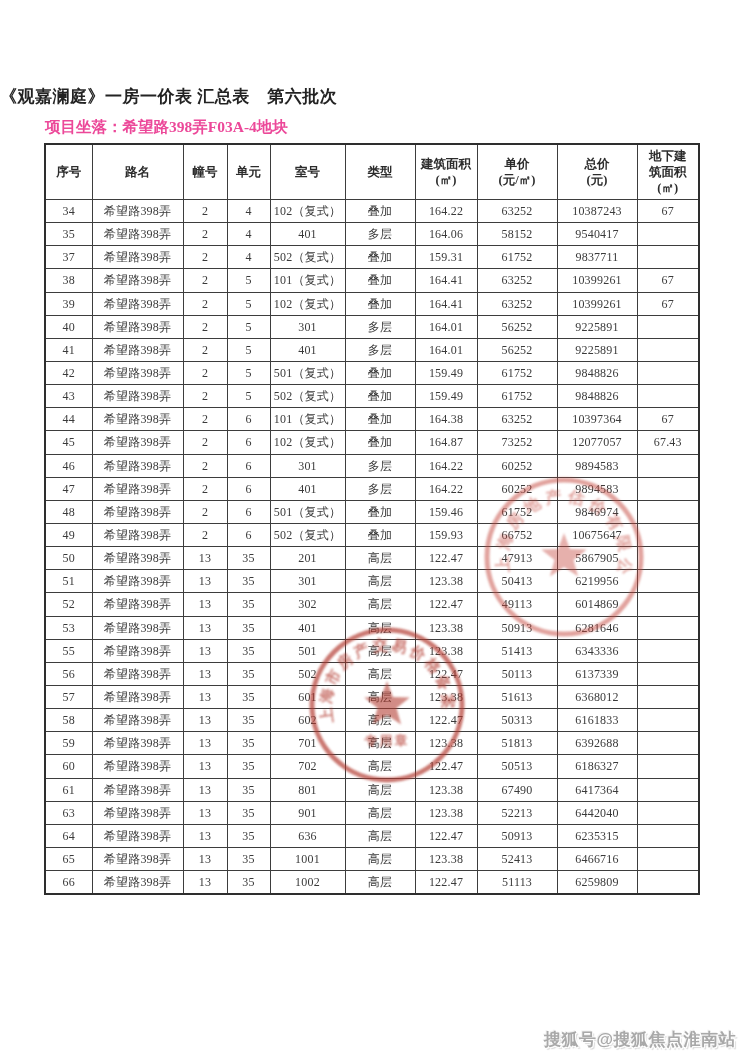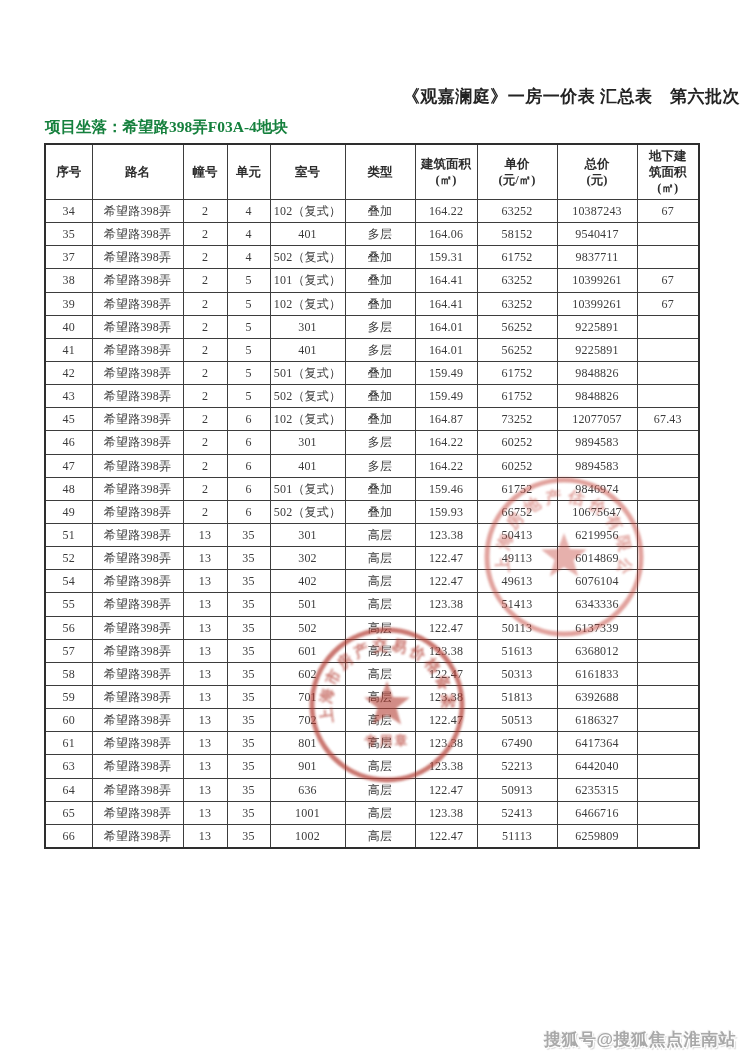--- a/index.html
+++ b/index.html
@@ -6,28 +6,28 @@
   body {
     width:740px; height:1057px;
     background:#ffffff;
     font-family:"Liberation Serif","DejaVu Serif",serif;
     color:#2f2f2f;
     position:relative;
     overflow:hidden;
   }
   .page-title {
     position:absolute; top:85px; left:0; width:740px;
-    text-align:right;
+    text-align:left;
     font-size:17px; font-weight:bold; letter-spacing:0.5px;
     color:#232323;
   }
   .subtitle {
     position:absolute; top:117px; left:45px;
     font-size:15.5px; font-weight:bold;
-    color:#15803d;
+    color:#ec4899;
   }
   table.price-table {
     position:absolute; top:143px; left:44px;
     width:654px;
     border-collapse:collapse;
     table-layout:fixed;
     border:2px solid #2e2e2e;
   }
   .price-table th, .price-table td {
     border:1px solid #3d3d3d;
@@ -212,20 +212,32 @@
         <td>2</td>
         <td>5</td>
         <td>502（复式）</td>
         <td>叠加</td>
         <td>159.49</td>
         <td>61752</td>
         <td>9848826</td>
         <td></td>
       </tr>
       <tr>
+        <td>44</td>
+        <td>希望路398弄</td>
+        <td>2</td>
+        <td>6</td>
+        <td>101（复式）</td>
+        <td>叠加</td>
+        <td>164.38</td>
+        <td>63252</td>
+        <td>10397364</td>
+        <td>67</td>
+      </tr>
+      <tr>
         <td>45</td>
         <td>希望路398弄</td>
         <td>2</td>
         <td>6</td>
         <td>102（复式）</td>
         <td>叠加</td>
         <td>164.87</td>
         <td>73252</td>
         <td>12077057</td>
         <td>67.43</td>
@@ -272,20 +284,32 @@
         <td>2</td>
         <td>6</td>
         <td>502（复式）</td>
         <td>叠加</td>
         <td>159.93</td>
         <td>66752</td>
         <td>10675647</td>
         <td></td>
       </tr>
       <tr>
+        <td>50</td>
+        <td>希望路398弄</td>
+        <td>13</td>
+        <td>35</td>
+        <td>201</td>
+        <td>高层</td>
+        <td>122.47</td>
+        <td>47913</td>
+        <td>5867905</td>
+        <td></td>
+      </tr>
+      <tr>
         <td>51</td>
         <td>希望路398弄</td>
         <td>13</td>
         <td>35</td>
         <td>301</td>
         <td>高层</td>
         <td>123.38</td>
         <td>50413</td>
         <td>6219956</td>
         <td></td>
@@ -296,29 +320,29 @@
         <td>13</td>
         <td>35</td>
         <td>302</td>
         <td>高层</td>
         <td>122.47</td>
         <td>49113</td>
         <td>6014869</td>
         <td></td>
       </tr>
       <tr>
-        <td>54</td>
-        <td>希望路398弄</td>
-        <td>13</td>
-        <td>35</td>
-        <td>402</td>
-        <td>高层</td>
-        <td>122.47</td>
-        <td>49613</td>
-        <td>6076104</td>
+        <td>53</td>
+        <td>希望路398弄</td>
+        <td>13</td>
+        <td>35</td>
+        <td>401</td>
+        <td>高层</td>
+        <td>123.38</td>
+        <td>50913</td>
+        <td>6281646</td>
         <td></td>
       </tr>
       <tr>
         <td>55</td>
         <td>希望路398弄</td>
         <td>13</td>
         <td>35</td>
         <td>501</td>
         <td>高层</td>
         <td>123.38</td>

